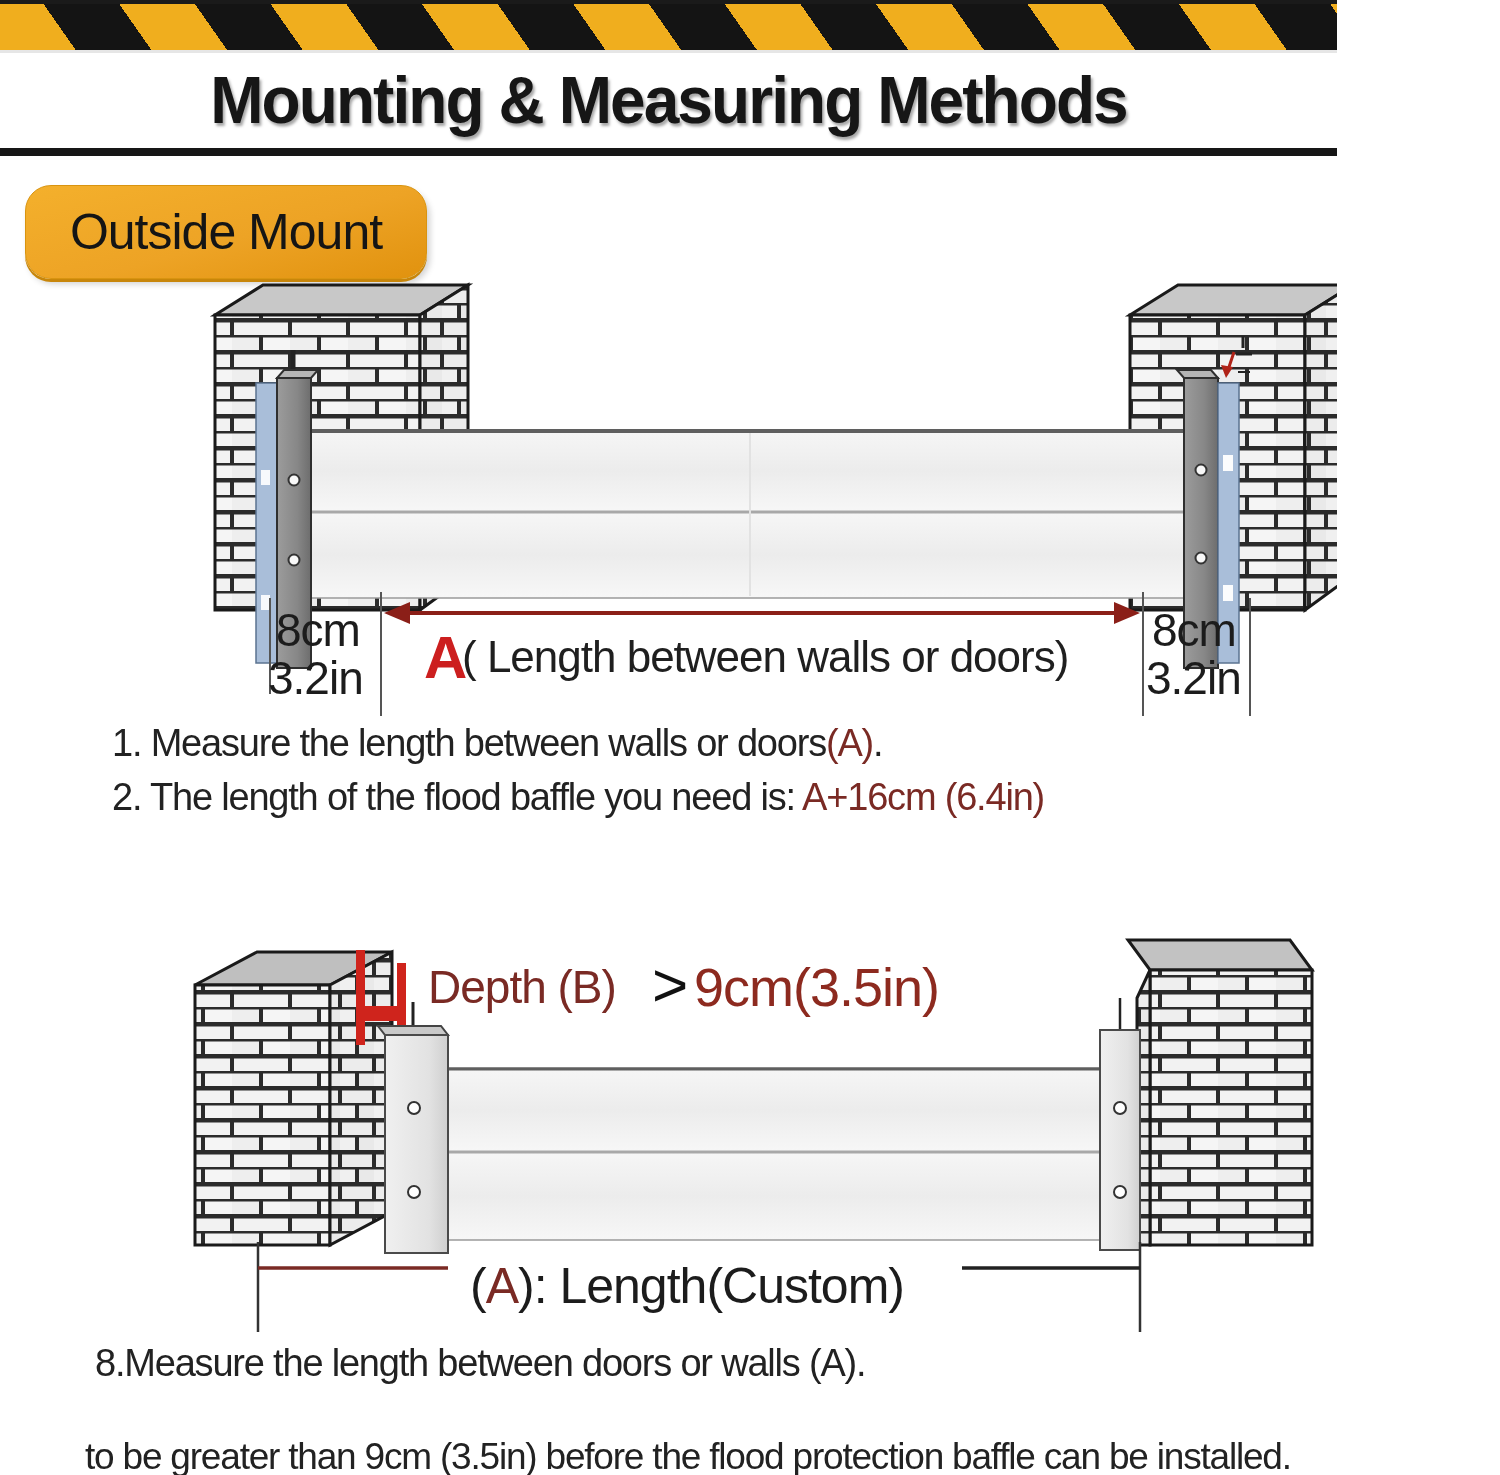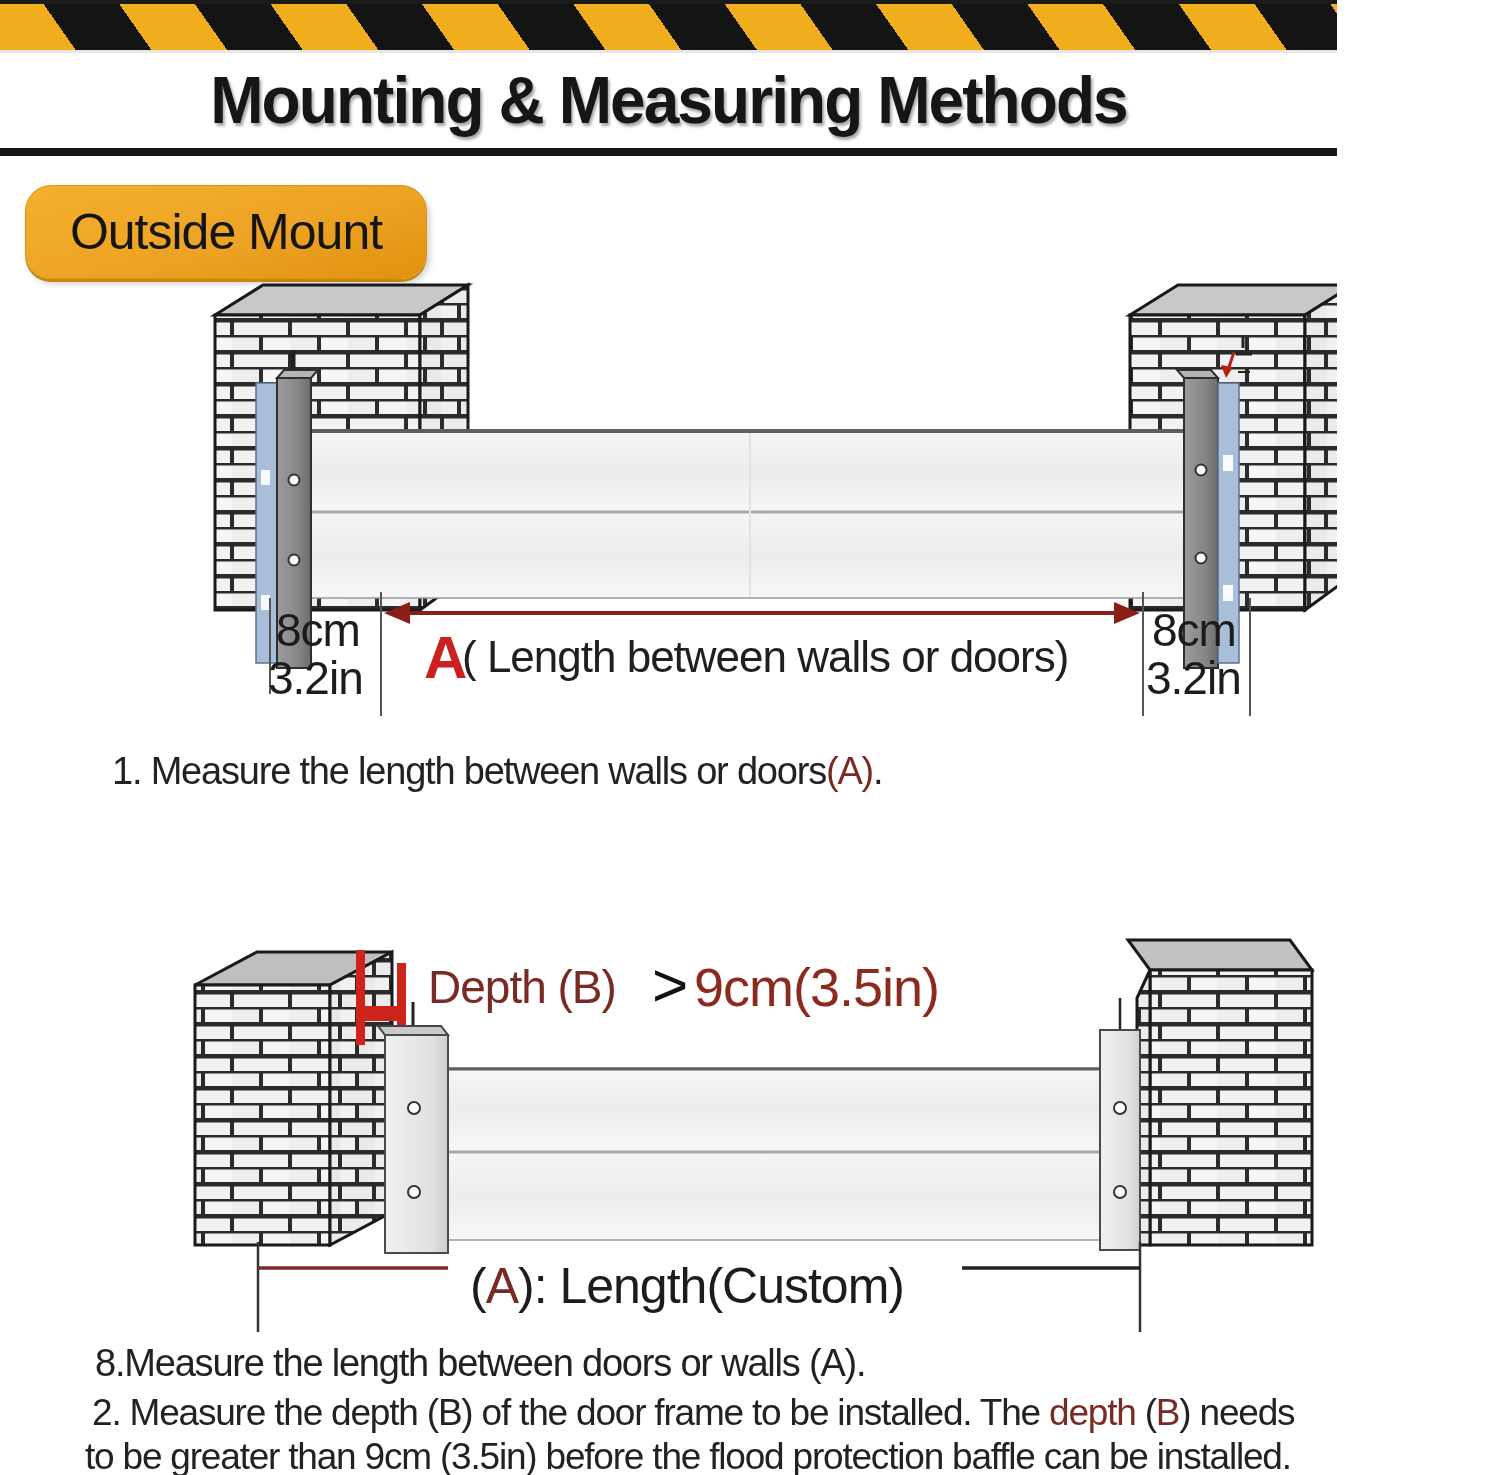--- a/index.html
+++ b/index.html
@@ -197,22 +197,22 @@
       <g>
         <line x1="258" y1="1242" x2="258" y2="1332" stroke="#333" stroke-width="2.5"></line>
         <line x1="1140" y1="1242" x2="1140" y2="1332" stroke="#333" stroke-width="2.5"></line>
         <line x1="258" y1="1268" x2="448" y2="1268" stroke="#7a2a24" stroke-width="3.5"></line>
         <line x1="962" y1="1268" x2="1140" y2="1268" stroke="#222" stroke-width="3.5"></line>
         <text x="470" y="1303" font-size="50" letter-spacing="-1" fill="#1c1c1c"><tspan>(</tspan><tspan fill="#7a2a24">A</tspan><tspan>): Length(Custom)</tspan></text>
       </g>
     </g>
   </svg>
 
-  <div class="step" style="left:112px;top:722px;margin-top:28px;"><span>1. Measure the length between walls or doors</span><span class="red">(A)</span><span>.</span></div>
-
+  <div class="step" style="left:112px;top:722px;"><span>1. Measure the length between walls or doors</span><span class="red">(A)</span><span>.</span></div>
+
+  <div class="step" style="left:112px;top:776px;"><span>2. The length of the flood baffle you need is: </span><span class="red">A+16cm (6.4in)</span></div>
 
   <div class="step" style="left:95px;top:1342px;"><span>8.Measure the length between doors or walls (A).</span></div>
 
-  <div class="step" style="left:92px;top:1392px;font-size:37px;"><span>2. Measure the depth (B) of the door frame to be installed. The </span><span class="red">depth</span><span> (</span><span class="red">B</span><span>) needs</span></div>
 
   <div class="step" style="left:85px;top:1436px;font-size:37px;"><span>to be greater than 9cm (3.5in) before the flood protection baffle can be installed.</span></div>
 
 </div>
 
 </body></html>

